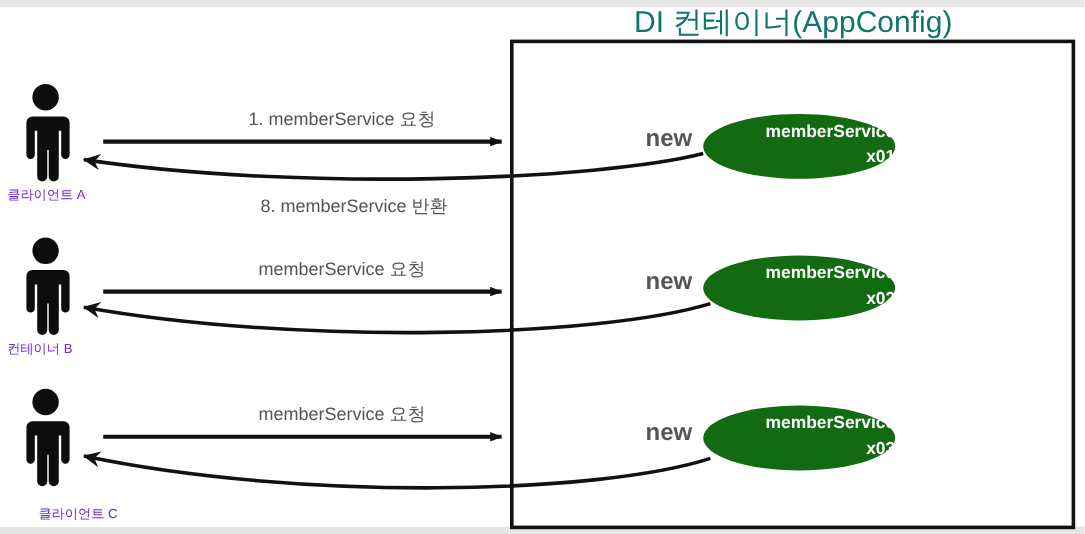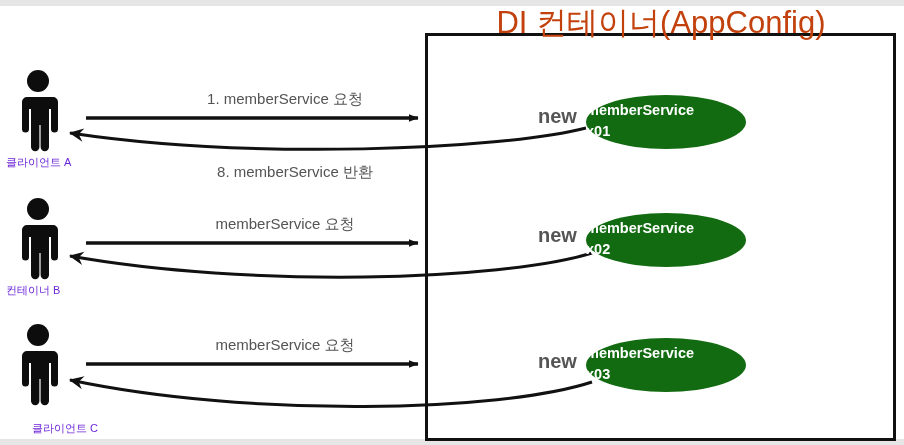--- a/index.html
+++ b/index.html
@@ -31,23 +31,23 @@
     top: 0;
     width: 904px;
     height: 445px;
   }
   .container-title {
     position: absolute;
     left: 426px;
     top: 2px;
     width: 470px;
     text-align: center;
-    font-size: 31px;
+    font-size: 25px;
     font-weight: normal;
-    color: #c2410c;
+    color: #0f766e;
     white-space: nowrap;
   }
   .client-label {
     position: absolute;
     font-size: 11px;
     font-weight: normal;
     color: #6d28d9;
     white-space: nowrap;
   }
   .arrow-label {
@@ -63,21 +63,21 @@
     font-size: 20px;
     font-weight: bold;
     color: #555555;
     white-space: nowrap;
   }
   .bean-label {
     position: absolute;
     color: #ffffff;
     font-size: 14.5px;
     font-weight: bold;
-    text-align: left;
+    text-align: right;
     line-height: 1.45;
     white-space: nowrap;
     pointer-events: none;
   }
 </style>
 </head>
 <body>
 
 <div id="canvas">
 

